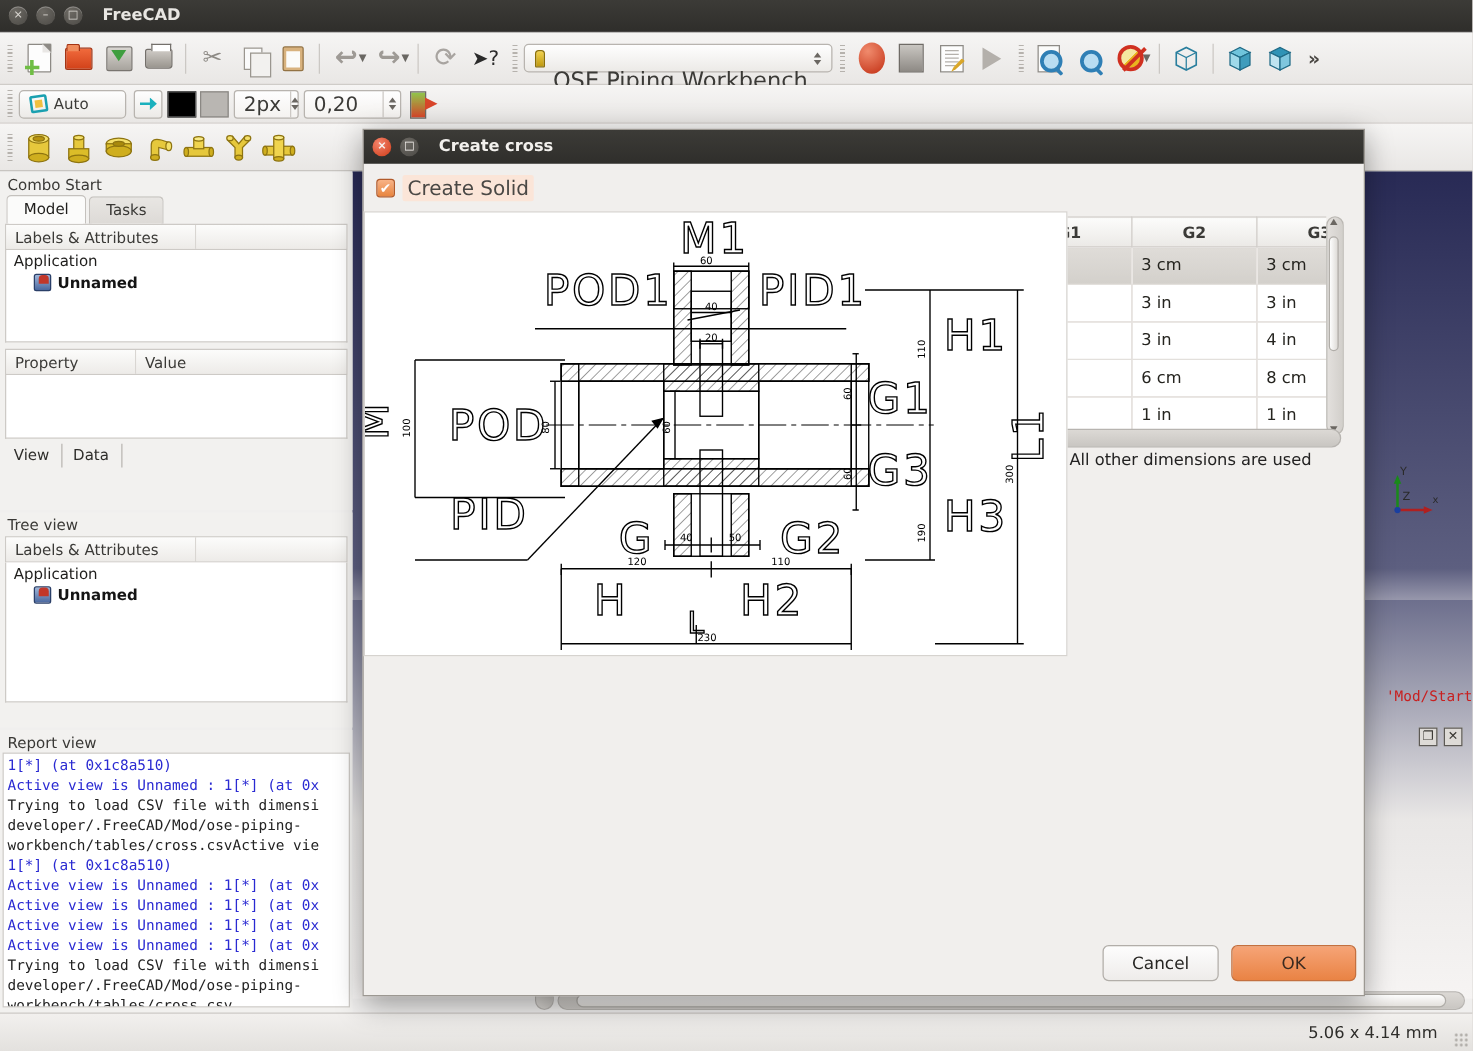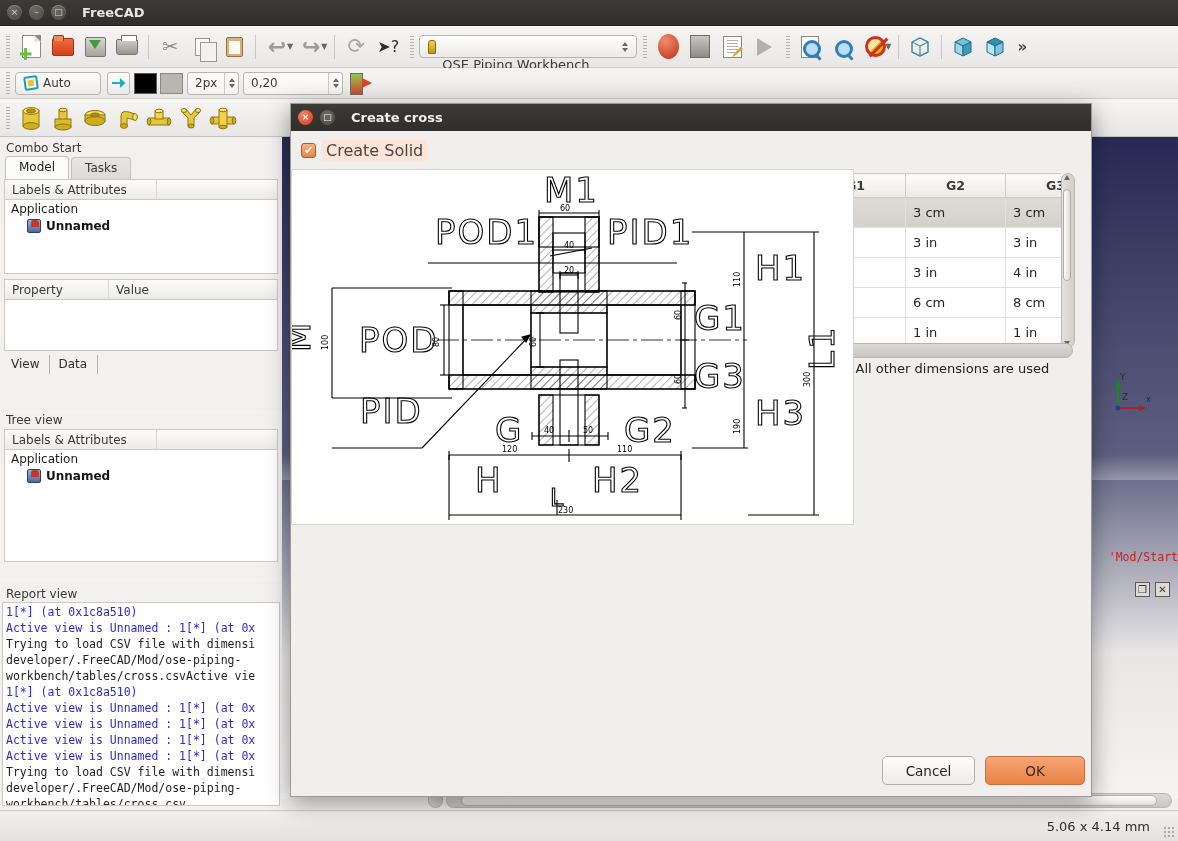--- a/index.html
+++ b/index.html
@@ -180,21 +180,21 @@
     width: 23px; height: 23px; border: 1px solid #b8b4af; border-radius: 3px;
     background: linear-gradient(#fefefe,#eceae7); display: flex; align-items: center;
     justify-content: center; flex: none;
   }
   .sw-black { width: 23px; height: 21px; background: #000; border: 1px solid #5a5a5a; flex: none; }
   .sw-grey  { width: 23px; height: 21px; background: #b9b6b2; border: 1px solid #8b8884; flex: none; }
   .spinbox {
     height: 23px; border: 1px solid #b8b4af; border-radius: 3px;
     background: linear-gradient(#fefefe,#f4f2f0); display: flex; align-items: stretch; flex: none;
   }
-  .spinbox .val { padding: 0 7px; display: flex; align-items: center; font-size: 12px; color: #3b3a37; }
+  .spinbox .val { padding: 0 7px; display: flex; align-items: center; font-size: 16px; color: #3b3a37; }
   .spinbox .arrows {
     width: 14px; border-left: 1px solid #ccc8c4; display: flex; flex-direction: column;
     justify-content: center; align-items: center; gap: 2px;
   }
   .spinbox .arrows i {
     display: block; width: 0; height: 0; border-left: 3px solid transparent;
     border-right: 3px solid transparent;
   }
   .spinbox .arrows i.up { border-bottom: 4px solid #6b6762; }
   .spinbox .arrows i.dn { border-top: 4px solid #6b6762; }
@@ -460,21 +460,21 @@
       <span class="ic-refresh">⟳</span>
     </div>
     <div class="tbtn">
       <span class="ic-cursorhelp">➤?</span>
     </div>
     <div class="grip"></div>
 
     <div class="combo-auto" style="min-width:218px; justify-content:space-between;">
       <span style="display:flex;align-items:center;gap:6px;">
         <span style="display:inline-block;width:8px;height:14px;background:linear-gradient(#f2d24e,#c09a10);border:1px solid #8a6f08;border-radius:3px 3px 1px 1px;"></span>
-        <span style="font-size:13px;margin-top:36px;">OSE Piping Workbench</span>
+        <span style="font-size:18px;margin-top:36px;">OSE Piping Workbench</span>
       </span>
       <span class="arrows" style="display:flex;flex-direction:column;gap:2px;">
         <i style="display:block;width:0;height:0;border-left:3px solid transparent;border-right:3px solid transparent;border-bottom:4px solid #6b6762;"></i>
         <i style="display:block;width:0;height:0;border-left:3px solid transparent;border-right:3px solid transparent;border-top:4px solid #6b6762;"></i>
       </span>
     </div>
 
     <div class="grip"></div>
     <div class="tbtn">
       <span class="ic-ellipse"></span>
@@ -544,21 +544,21 @@
     <div class="sw-grey"></div>
     <div style="width:4px"></div>
     <div class="spinbox" style="width:52px;">
       <span class="val">2px</span>
       <span class="arrows">
           <i class="up"></i>
           <i class="dn"></i>
         </span>
     </div>
     <div style="width:4px"></div>
-    <div class="spinbox" style="width:100px;">
+    <div class="spinbox" style="width:78px;">
       <span class="val">0,20</span>
       <span class="arrows" style="margin-left:auto;">
           <i class="up"></i>
           <i class="dn"></i>
         </span>
     </div>
     <div style="width:5px"></div>
     <div class="tbtn sm">
       <span class="ic-applyarrow"></span>
     </div>

